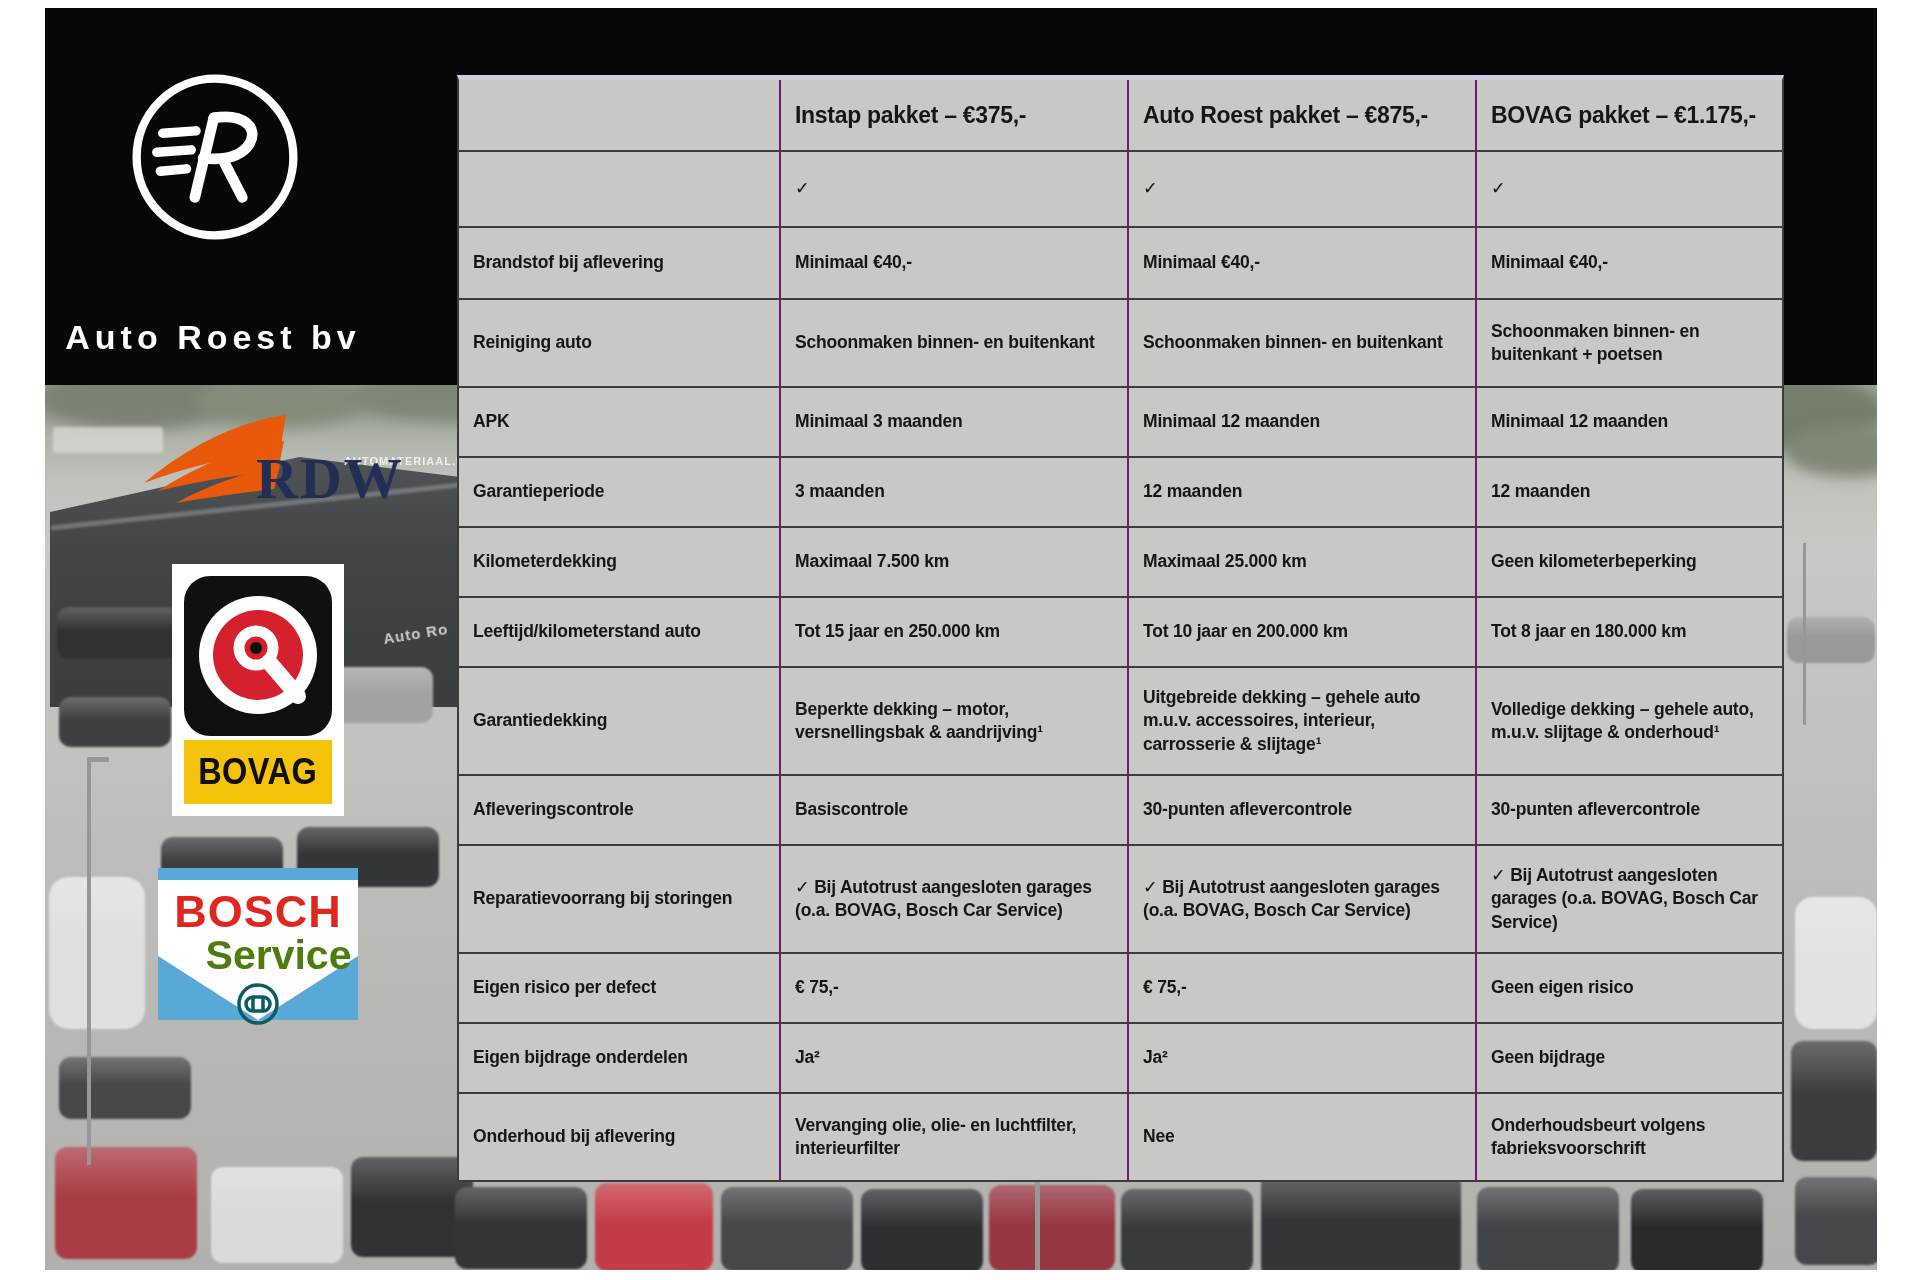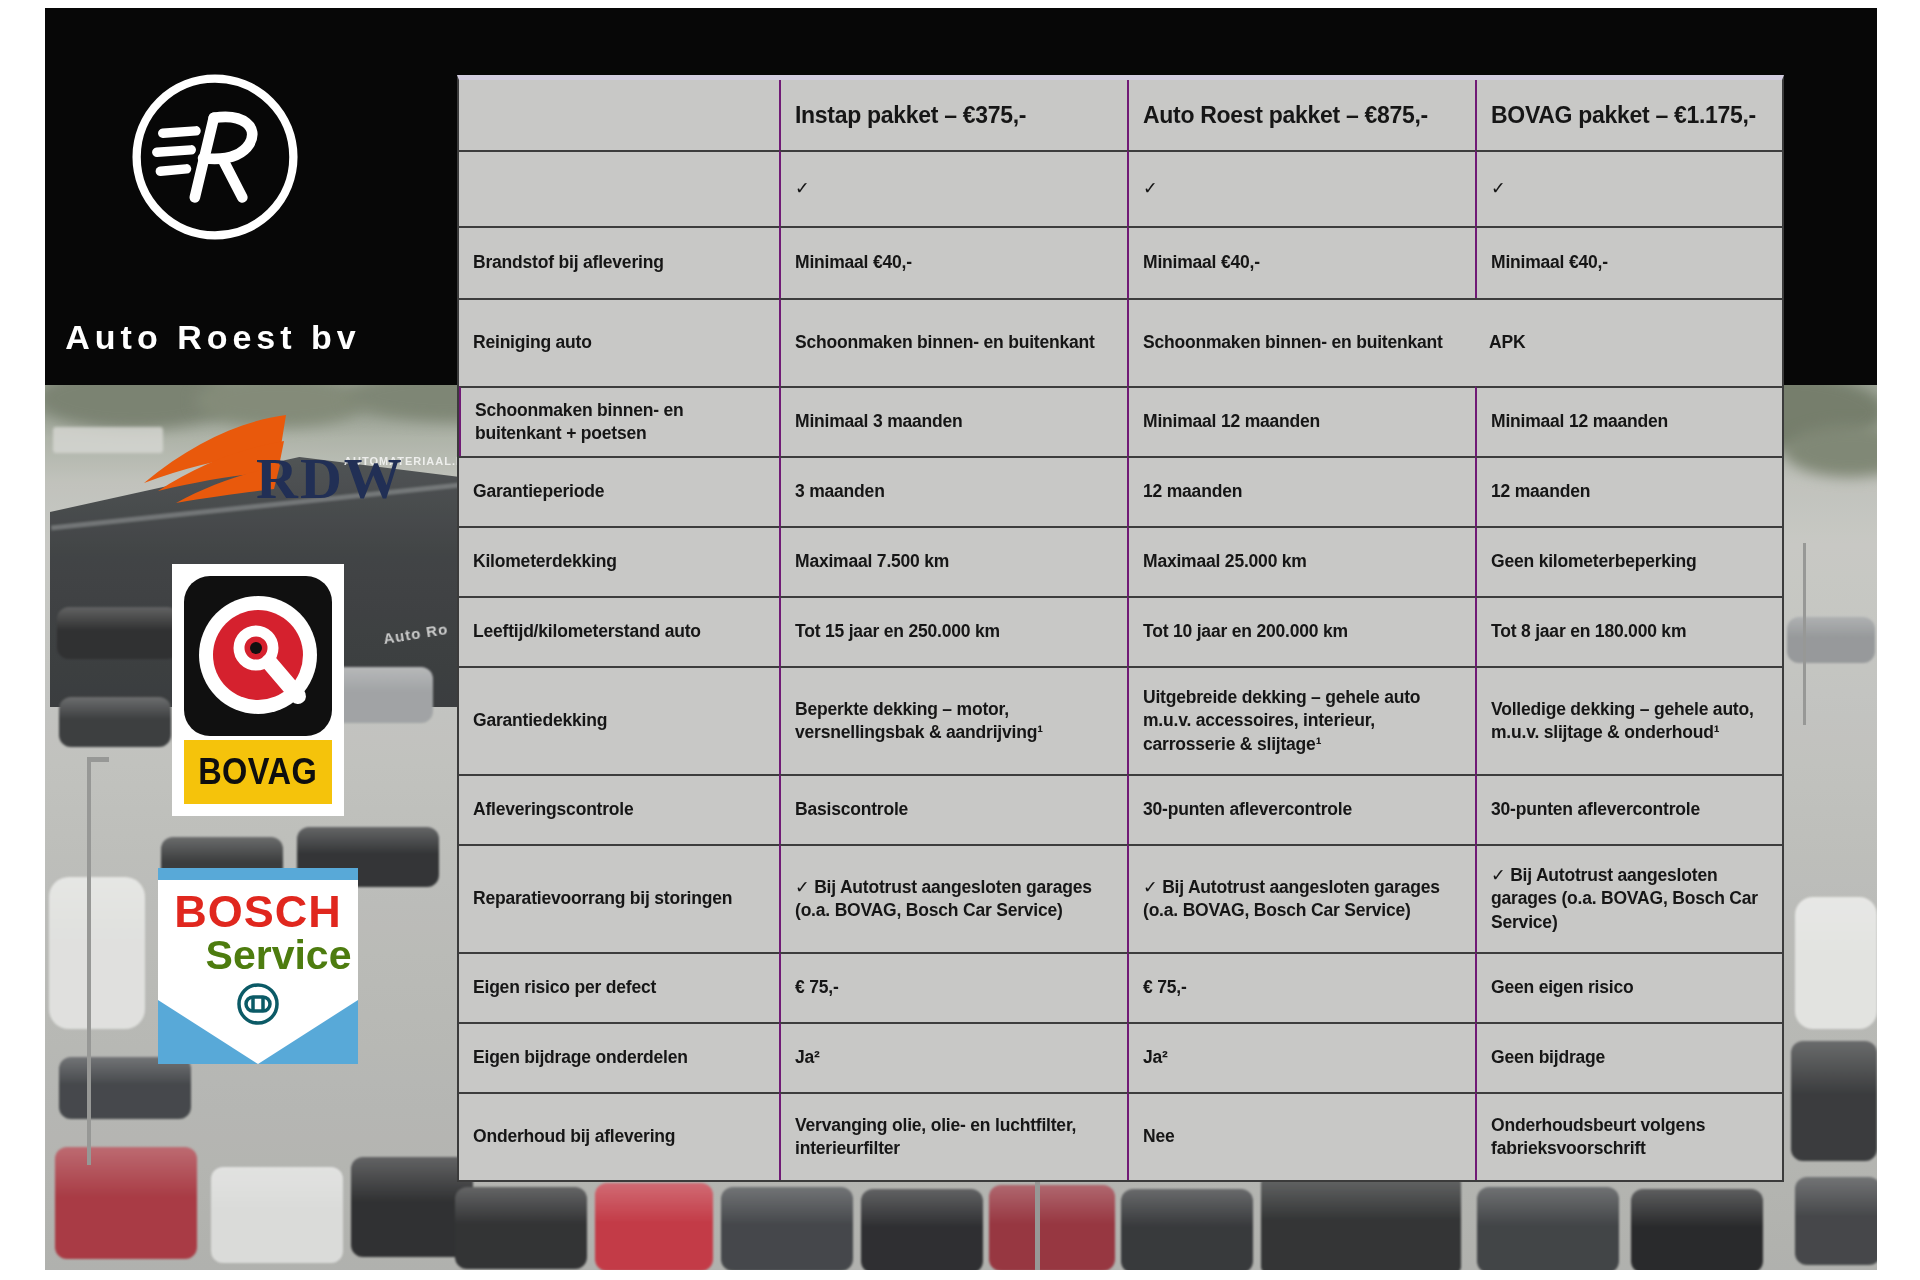--- a/index.html
+++ b/index.html
@@ -37,21 +37,21 @@
             font-family:"Liberation Serif","DejaVu Serif",serif;letter-spacing:2px;}
 
   
   .bovag{position:absolute;left:172px;top:564px;width:172px;height:252px;background:#ffffff;}
   .bovag-q{position:absolute;left:12px;top:12px;width:148px;height:160px;}
   .bovag-yellow{position:absolute;left:12px;top:176px;width:148px;height:64px;background:#f5c30b;
                 display:flex;align-items:center;justify-content:center;}
   .bovag-word{color:#0e0e0e;font-size:37px;font-weight:800;letter-spacing:.5px;transform:scaleX(.88);}
 
   
-  .bosch{position:absolute;left:158px;top:868px;width:200px;height:196px;background:#ffffff;}
+  .bosch{position:absolute;left:158px;top:868px;width:200px;height:152px;background:#ffffff;}
   .bosch-top{position:absolute;left:0;top:0;right:0;height:12px;background:#58a9d8;}
   .bosch-bottom{position:absolute;left:0;bottom:0;right:0;height:64px;background:#58a9d8;}
   .bosch-bottom::after{content:"";position:absolute;inset:0;background:#ffffff;
                        clip-path:polygon(0 0,100% 0,50% 100%);}
   .bosch-word1{position:absolute;left:0;right:0;top:18px;text-align:center;color:#e0271e;
                font-size:45px;font-weight:800;letter-spacing:1px;}
   .bosch-word2{position:absolute;left:0;right:0;top:64px;text-align:center;color:#4d7c0f;
                font-size:41px;font-weight:700;margin-left:41px;}
   .bosch-icon{position:absolute;left:76px;top:112px;width:48px;height:48px;z-index:2;}
 
@@ -175,22 +175,22 @@
       <div class="cell r1 c1">✓</div>
       <div class="cell r1 c2">✓</div>
       <div class="cell r1 c3">✓</div>
       <div class="cell r2 c0 lblcol c0">Brandstof bij aflevering</div>
       <div class="cell r2 c1">Minimaal €40,-</div>
       <div class="cell r2 c2">Minimaal €40,-</div>
       <div class="cell r2 c3">Minimaal €40,-</div>
       <div class="cell r3 c0 lblcol c0">Reiniging auto</div>
       <div class="cell r3 c1">Schoonmaken binnen- en buitenkant</div>
       <div class="cell r3 c2">Schoonmaken binnen- en buitenkant</div>
+      <div class="cell r3 c3">Schoonmaken binnen- en buitenkant + poetsen</div>
       <div class="cell r4 c0 lblcol c0">APK</div>
-      <div class="cell r3 c3">Schoonmaken binnen- en buitenkant + poetsen</div>
       <div class="cell r4 c1">Minimaal 3 maanden</div>
       <div class="cell r4 c2">Minimaal 12 maanden</div>
       <div class="cell r4 c3">Minimaal 12 maanden</div>
       <div class="cell r5 c0 lblcol c0">Garantieperiode</div>
       <div class="cell r5 c1">3 maanden</div>
       <div class="cell r5 c2">12 maanden</div>
       <div class="cell r5 c3">12 maanden</div>
       <div class="cell r6 c0 lblcol c0">Kilometerdekking</div>
       <div class="cell r6 c1">Maximaal 7.500 km</div>
       <div class="cell r6 c2">Maximaal 25.000 km</div>

